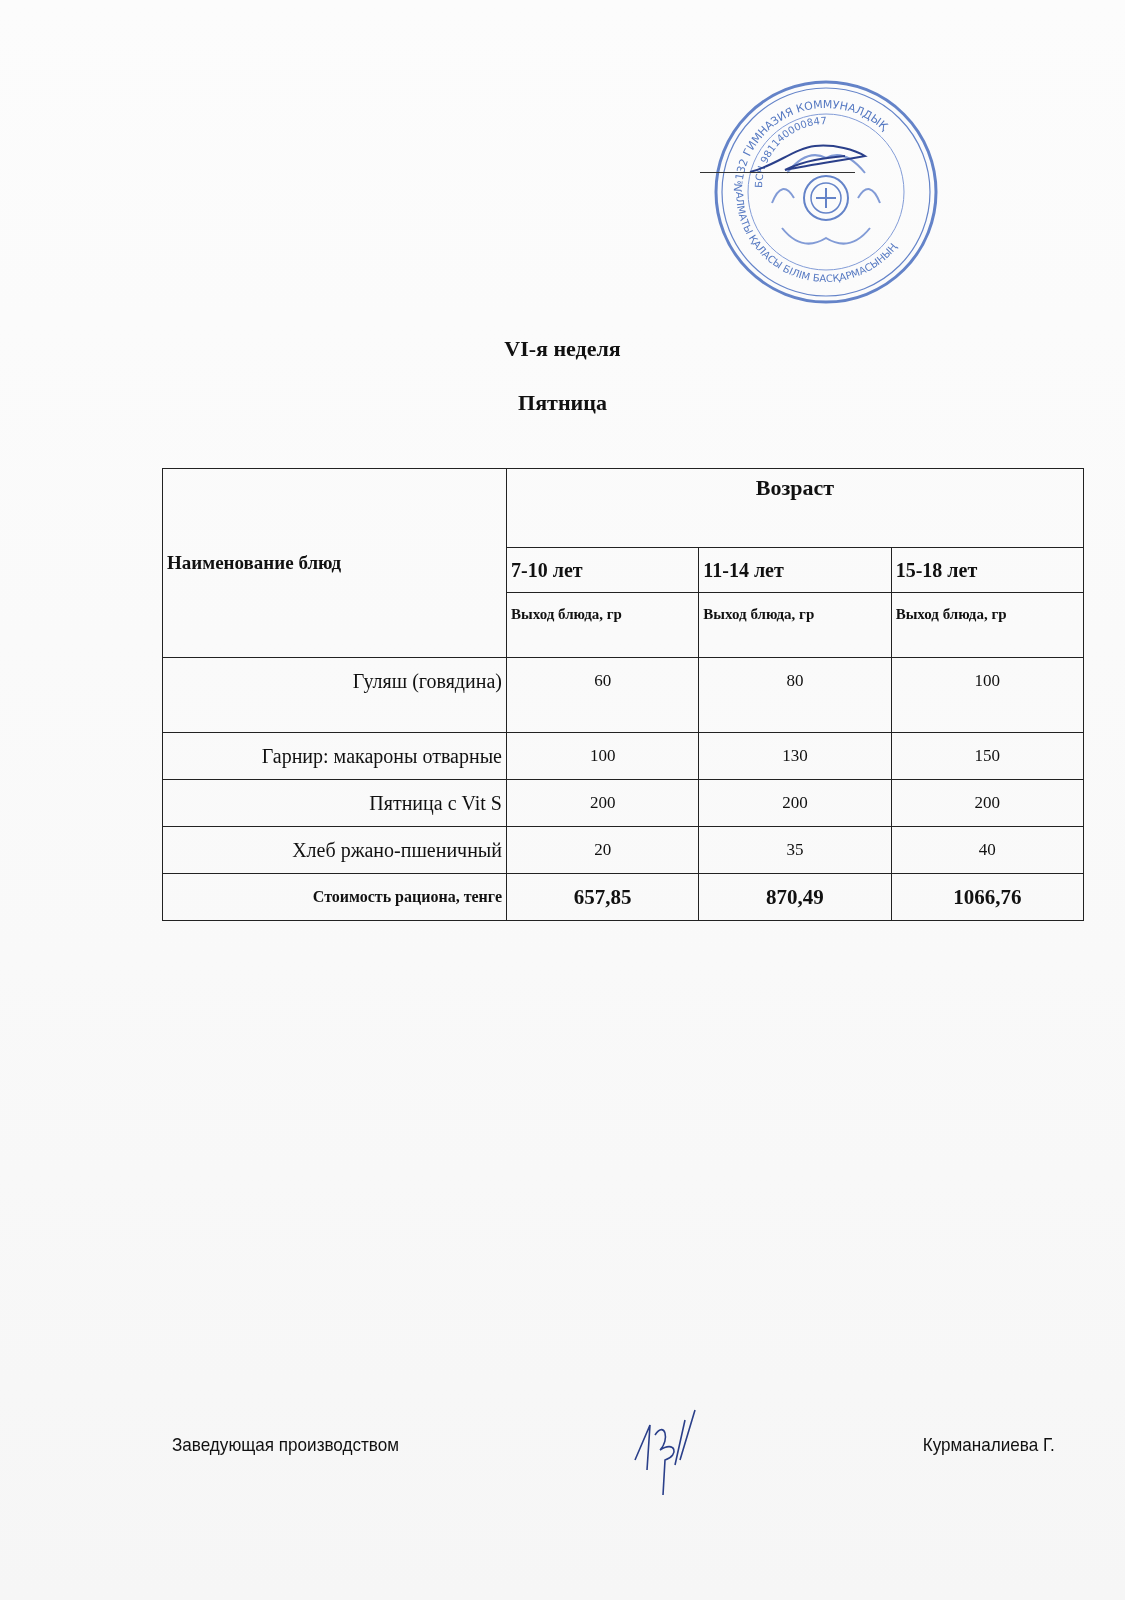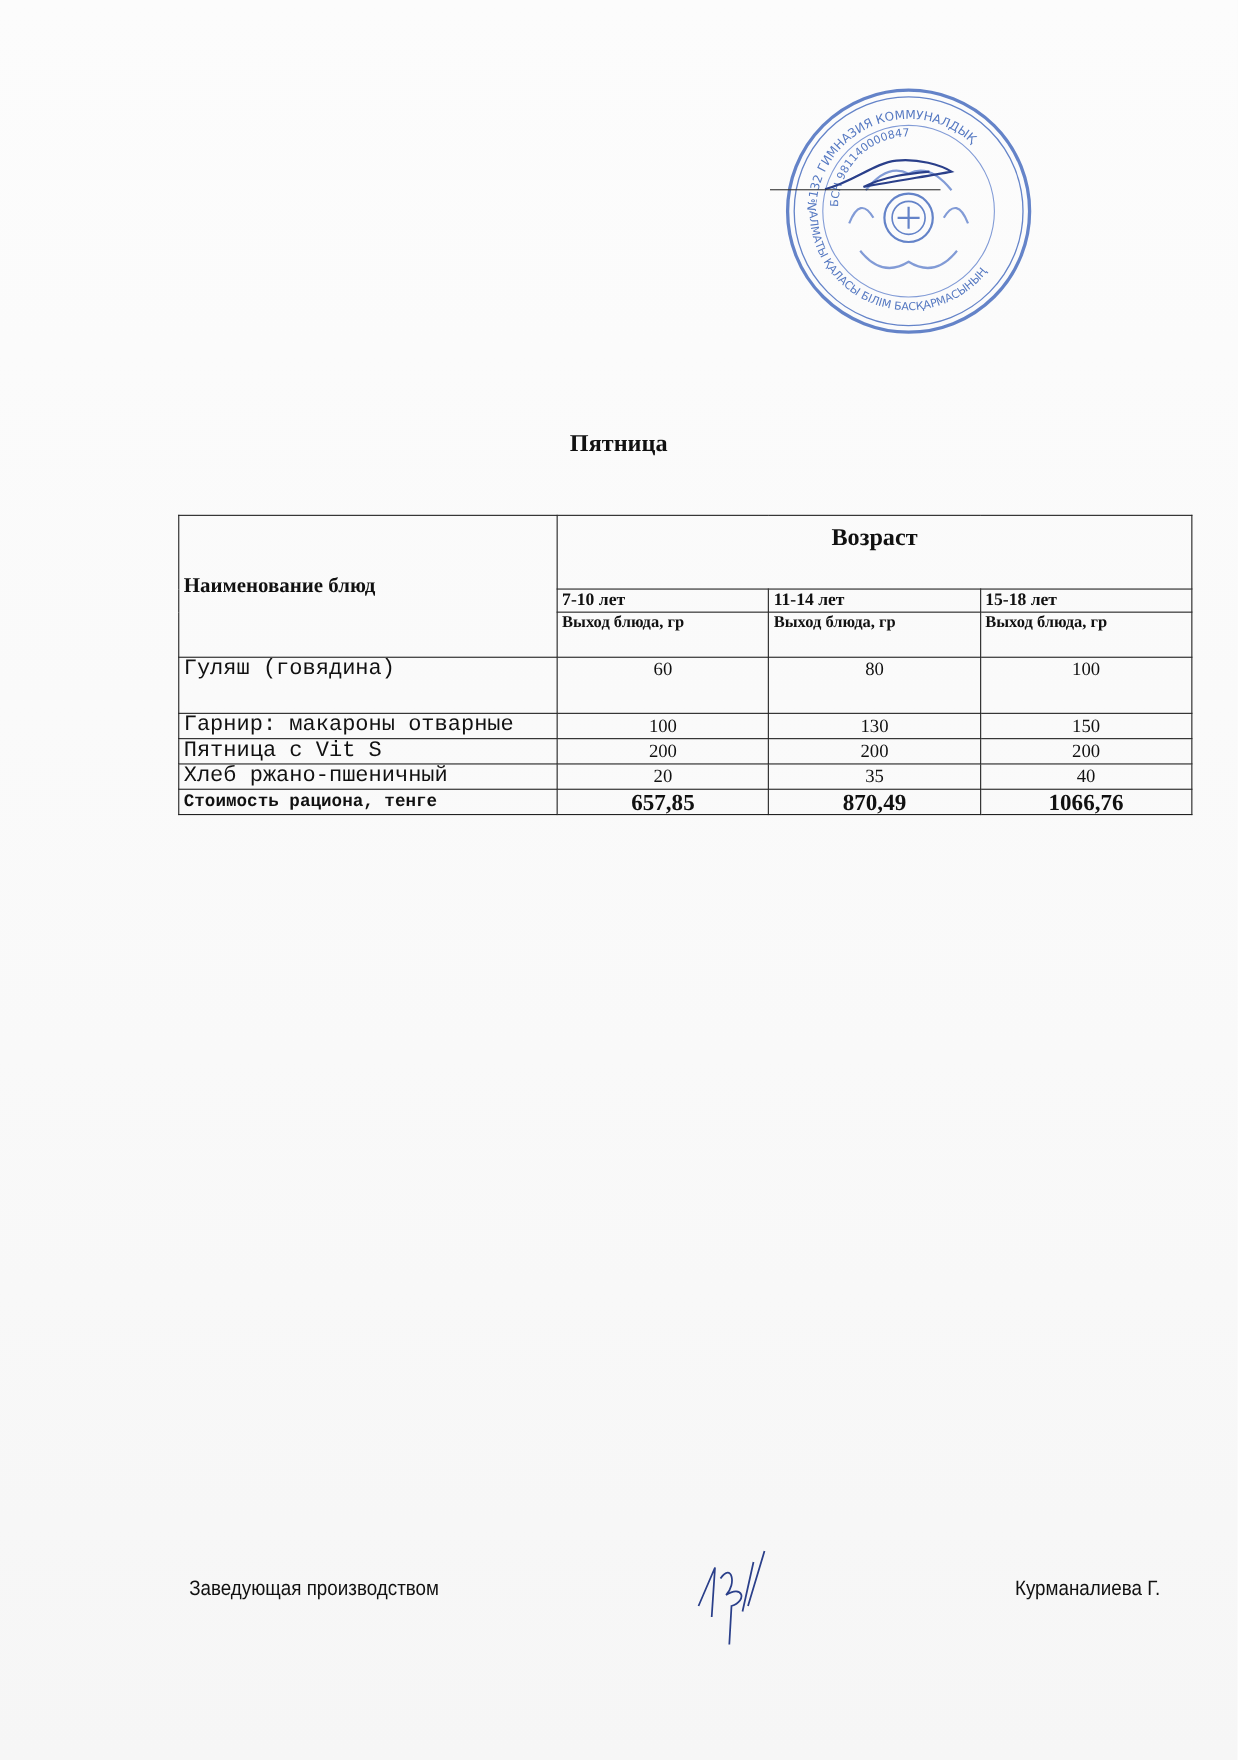--- a/index.html
+++ b/index.html
@@ -35,27 +35,27 @@
       position: absolute; left: 0; width: 1125px; text-align: center;
       font-weight: bold; font-size: 22px;
     }
     .t1 { top: 336px; }
     .t2 { top: 390px; }
     table.menu {
       position: absolute; left: 162px; top: 468px; width: 922px;
       border-collapse: collapse; font-size: 19px;
     }
     table.menu td, table.menu th {
-      border: 1.5px solid #222; padding: 0 4px; vertical-align: top;
+      border: 1.5px solid #222; padding: 12px 4px; vertical-align: top;
     }
     .h-name { width: 335px; font-weight: bold; font-size: 19px; text-align: left; vertical-align: middle !important; }
     .h-age { font-weight: bold; font-size: 22px; text-align: center; height: 60px; vertical-align: top !important; padding-top: 6px !important; }
-    .h-group { font-weight: bold; font-size: 16px; text-align: left; height: 20px; line-height: 20px; }
+    .h-group { font-weight: bold; font-size: 20px; text-align: left; height: 20px; line-height: 20px; }
     .h-yield { font-weight: bold; font-size: 15px; text-align: left; height: 40px; line-height: 19px; }
-    .c-name { text-align: left; font-size: 20px; line-height: 22px; font-family: Liberation Mono, monospace; }
+    .c-name { text-align: right; font-size: 20px; line-height: 22px; }
     .c-val { text-align: center; font-size: 17px; line-height: 22px; }
     .r-tall td { height: 50px; }
     .r-norm td { height: 22px; }
     .total td { font-weight: bold; font-size: 16px; height: 22px; line-height: 22px; margin-left: 25px; }
     .total .c-val { font-size: 21px; }
     .footer-left {
       position: absolute; left: 172px; top: 1434px; font-size: 19px;
       font-family: "Liberation Sans", "DejaVu Sans", sans-serif;
       transform: scaleX(0.9); transform-origin: left;
     }
@@ -98,20 +98,21 @@
     <path d="M75 95 Q95 70 114 80 Q133 70 153 95" fill="none" stroke="#6d8bd0" stroke-width="2"></path>
     <path d="M60 125 Q70 100 82 120 M168 125 Q158 100 146 120" fill="none" stroke="#6d8bd0" stroke-width="2"></path>
   </svg>
 
   <svg class="director-signature" viewBox="0 0 130 40">
     <path d="M5 34 C30 28, 50 10, 70 8 C90 6, 110 12, 120 18 C100 22, 70 26, 40 32 C60 22, 80 20, 100 18" fill="none" stroke="#2a3f8a" stroke-width="2"></path>
   </svg>
   <div class="sign-line"></div>
 
 
+  <div class="title t1">VI-я  неделя</div>
   <div class="title t2">Пятница</div>
 
   <table class="menu">
     <tbody>
         <tr>
       <th class="h-name" rowspan="3">Наименование  блюд</th>
       <th class="h-age" colspan="3">Возраст</th>
     </tr>
     <tr>
       <td class="h-group">7-10 лет</td>

